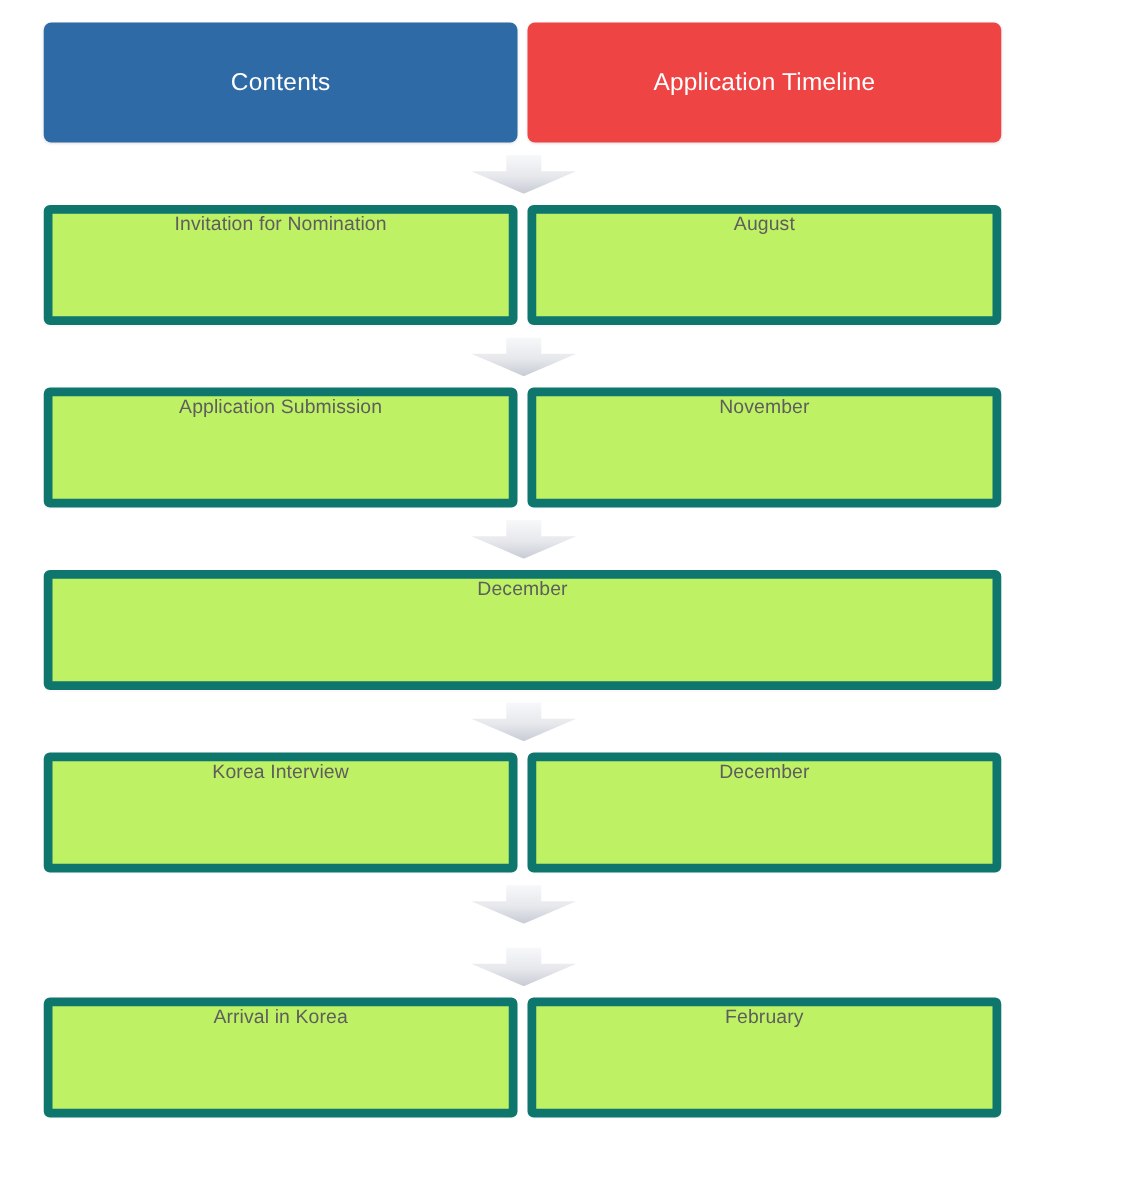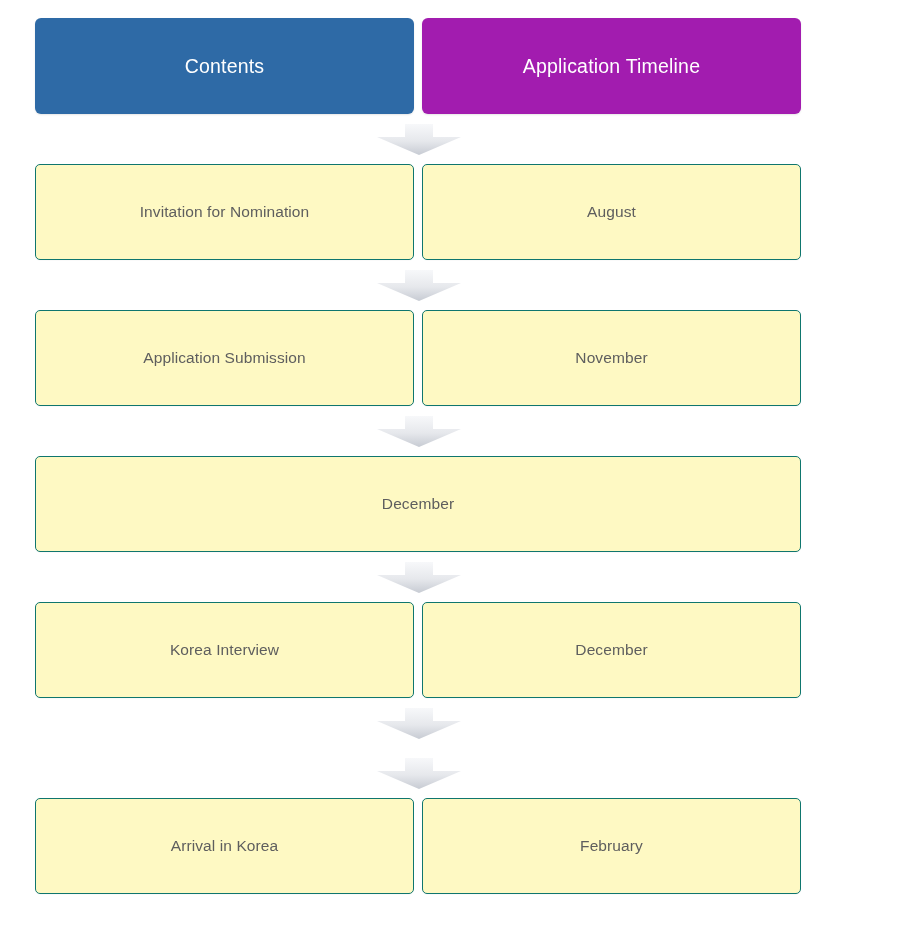--- a/index.html
+++ b/index.html
@@ -35,21 +35,21 @@
     display: flex;
     align-items: center;
     justify-content: center;
     color: #ffffff;
     font-size: 19.5px;
     font-weight: 400;
     letter-spacing: 0.2px;
     box-shadow: 0 1px 2px rgba(0,0,0,0.10);
   }
   .header-cell.contents   { background: #2e6aa6; }
-  .header-cell.timeline   { background: #a21caf; }
+  .header-cell.timeline   { background: #ef4444; }
 
   
   .arrow-row {
     height: 50px;
     display: flex;
     align-items: center;
     justify-content: center;
     position: relative;
   }
   .arrow-row .arrow-wrap {
@@ -61,25 +61,25 @@
   .arrow-wrap svg { display: block; width: 84px; height: 31px; }
 
   
   .body-row {
     display: flex;
     gap: 8px;
     height: 96px;
   }
   .cell {
     flex: 1 1 0;
-    border: 1px solid #0f766e;
+    border: 7px solid #0f766e;
     border-radius: 5px;
-    background: #fef9c3;
-    display: flex;
-    align-items: center;
+    background: #bef264;
+    display: flex;
+    align-items: flex-start;
     justify-content: center;
     color: #5e5e5e;
     font-size: 15.5px;
     font-weight: 400;
     letter-spacing: 0.1px;
     box-shadow: 0 1px 1px rgba(0,0,0,0.025);
     box-sizing: border-box;
   }
 </style>
 </head>

